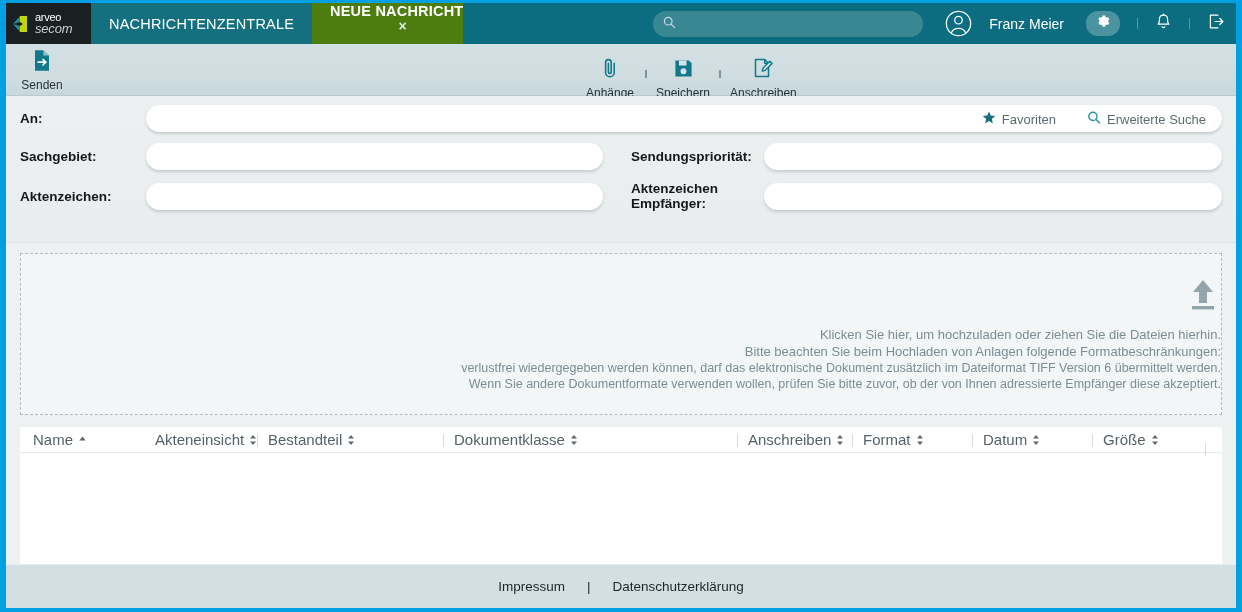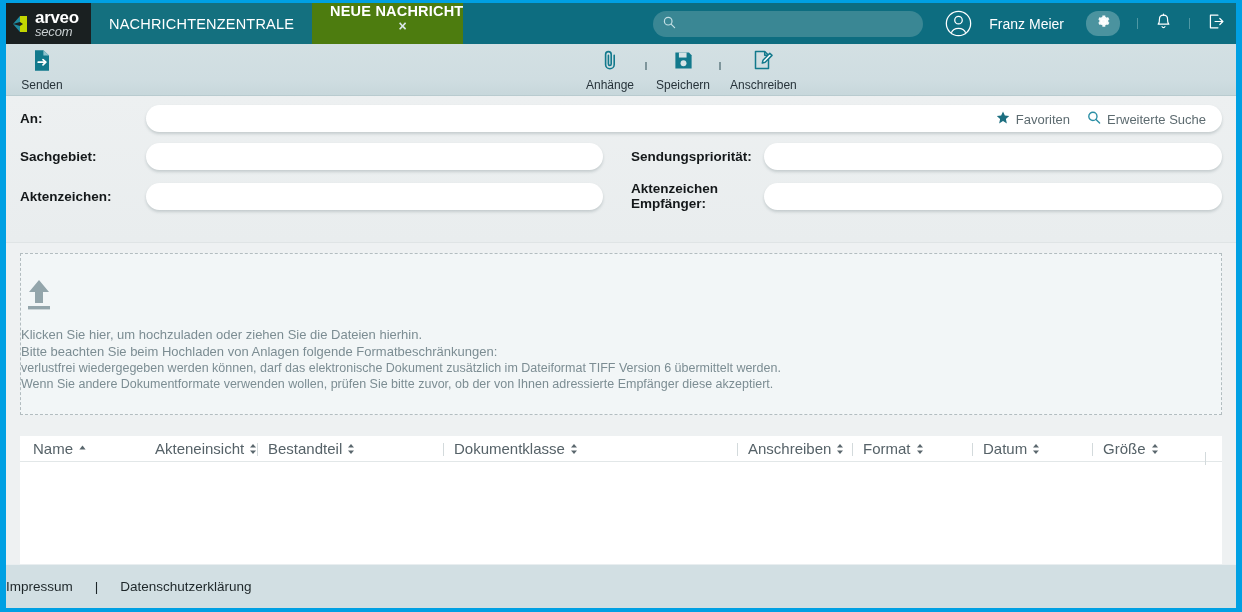--- a/index.html
+++ b/index.html
@@ -56,22 +56,22 @@
     position: relative;
     margin-right: 3px;
   }
   .logo-text {
     line-height: 1;
     padding-bottom: 1px;
   }
   .logo-arveo {
     display: block;
     color: #ffffff;
-    font-size: 17px;
-    font-weight: bold;
+    font-size: 11px;
+    font-weight: normal;
     letter-spacing: -0.3px;
   }
   .logo-secom {
     display: block;
     color: #c9cfd1;
     font-size: 13px;
     font-style: italic;
     letter-spacing: -0.2px;
     margin-top: -1px;
   }
@@ -170,21 +170,21 @@
   .tb-item .tb-label {
     font-size: 12px;
     color: #27333a;
     margin-top: 2px;
     white-space: nowrap;
   }
   .tb-left { margin-left: 10px; }
   .tb-center {
     position: absolute;
     left: 578px;
-    top: 0;
+    top: 8px;
     display: flex;
     align-items: flex-start;
   }
   .tb-sep {
     width: 2px; height: 8px; background: #7e959b;
     margin: 18px 9px 0 9px;
   }
 
   
   .form-area {
@@ -217,44 +217,44 @@
   }
   .row-an .f-input { flex: 1 1 auto; padding-right: 255px; }
   .row-an { position: relative; }
   .an-actions {
     position: absolute;
     right: 16px;
     top: 50%;
     transform: translateY(-50%);
     display: flex;
     align-items: center;
-    gap: 7px;
+    gap: 21px;
   }
   .an-act {
     display: flex; align-items: center; gap: 6px;
     font-size: 13px; color: #5d6b70; cursor: pointer;
     white-space: nowrap;
   }
   .an-act + .an-act { margin-left: 10px; }
 
   .col-left { display: flex; align-items: center; width: 611px; flex: 0 0 611px; }
   .col-left .f-input { width: 457px; }
   .col-right { display: flex; align-items: center; flex: 1 1 auto; }
   .col-right .f-input { flex: 1 1 auto; }
   .f-label.two-line { line-height: 15px; }
 
   
   .dropzone {
     flex: 0 0 162px;
-    margin: 10px 14px 12px 14px;
+    margin: 10px 14px 3px 14px;
     border: 1px dashed #b3bdc0;
     background: #f2f6f7;
     display: flex;
     flex-direction: column;
-    align-items: flex-start;
+    align-items: flex-end;
     justify-content: flex-start;
     padding-top: 23px;
     cursor: pointer;
   }
   .up-arrow { margin-bottom: 10px; }
   .dz-line {
     font-size: 13px;
     color: #7c8d93;
     text-align: center;
     line-height: 16.5px;
@@ -299,21 +299,21 @@
   }
   .tbody { flex: 1 1 auto; background: #ffffff; }
 
   
   .footer {
     flex: 0 0 44px;
     background: #d2dfe3;
     border-top: 1px solid #e9eef0;
     display: flex;
     align-items: center;
-    justify-content: flex-start;
+    justify-content: center;
     gap: 0;
   }
   .footer a {
     font-size: 13.5px;
     color: #1d2629;
     text-decoration: none;
     cursor: pointer;
   }
   .footer .fsep {
     color: #1d2629;

